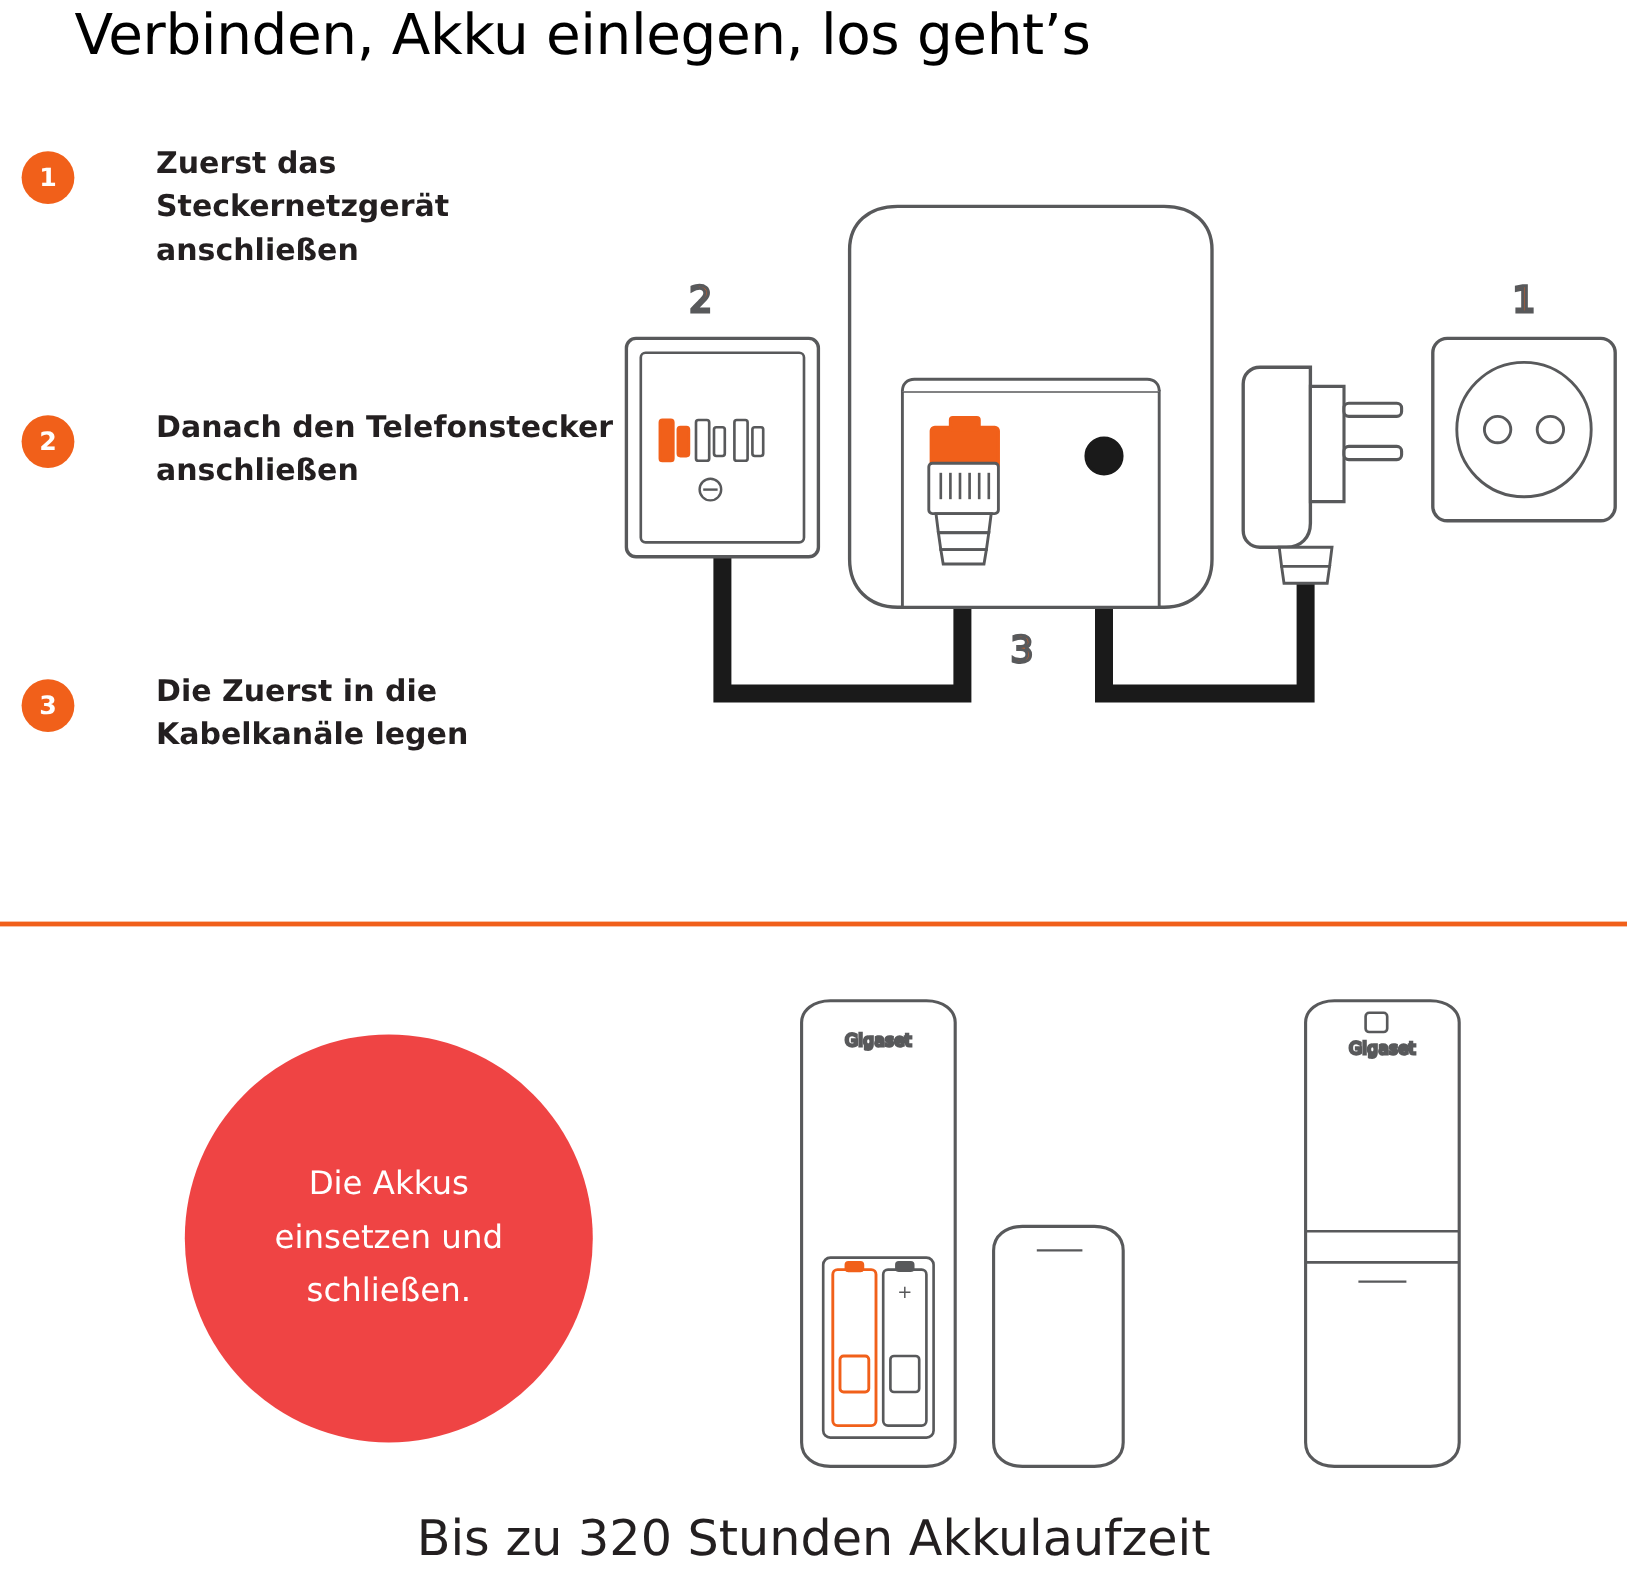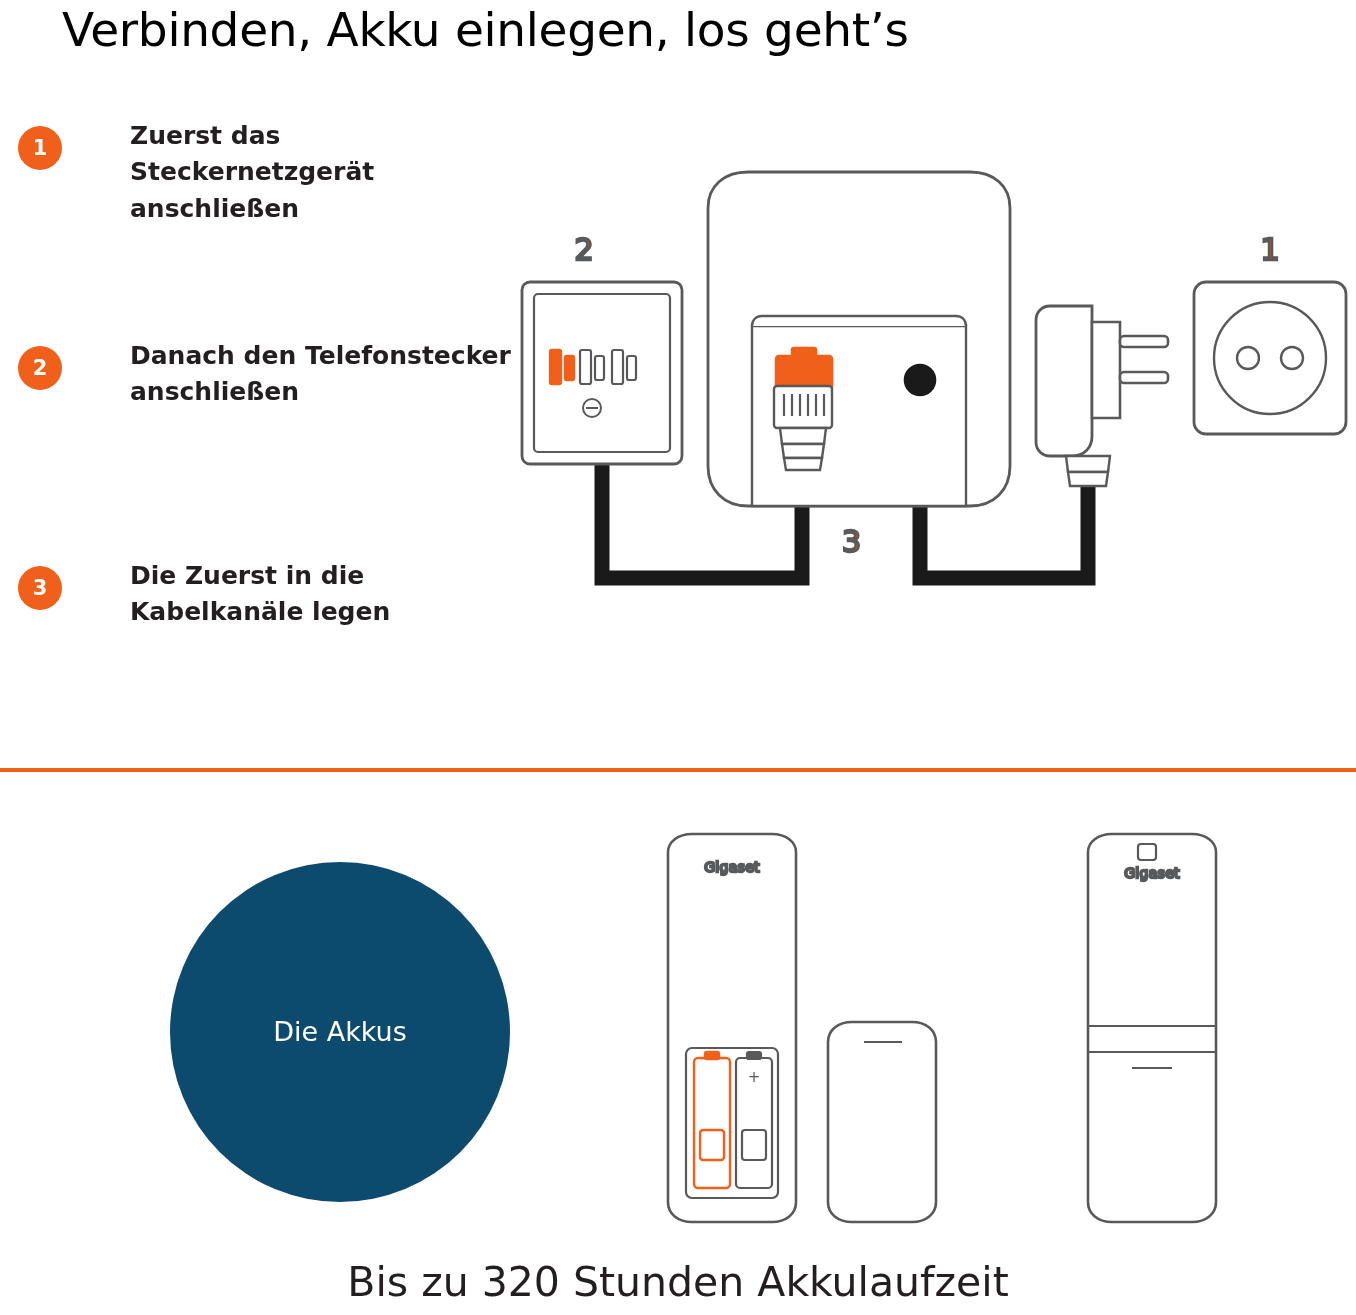--- a/index.html
+++ b/index.html
@@ -79,26 +79,26 @@
     left: 0;
     top: 768px;
     width: 1356px;
     height: 4px;
     background: #f1601a;
   }
 
   
   .note-circle {
     position: absolute;
-    left: 170px;
+    left: 154px;
     top: 862px;
     width: 340px;
     height: 340px;
     border-radius: 50%;
-    background: #0c4a6e;
+    background: #ef4444;
     display: flex;
     align-items: center;
     justify-content: center;
   }
   .note-text {
     color: #ffffff;
     font-size: 27px;
     line-height: 1.65;
     text-align: center;
     font-weight: 400;
@@ -268,20 +268,22 @@
     </g>
 
   </svg>
 </div>
 
 <div class="divider"></div>
 
 <div class="note-circle">
   <div class="note-text">
     <div>Die Akkus</div>
+    <div>einsetzen und</div>
+    <div>schließen.</div>
   </div>
 </div>
 
 <div class="diagram-bottom">
   <svg width="700" height="420" viewBox="0 0 700 420" fill="none" stroke="#58595b" stroke-width="2.4">
 
     <g>
       <path d="M48 22 C48 12 58 4 72 4 L152 4 C166 4 176 12 176 22
                L176 372 C176 384 166 392 152 392 L72 392 C58 392 48 384 48 372 Z" fill="#ffffff" stroke="#58595b" stroke-width="2.6"></path>
       <text class="brand" x="112" y="42" text-anchor="middle">Gigaset</text>

